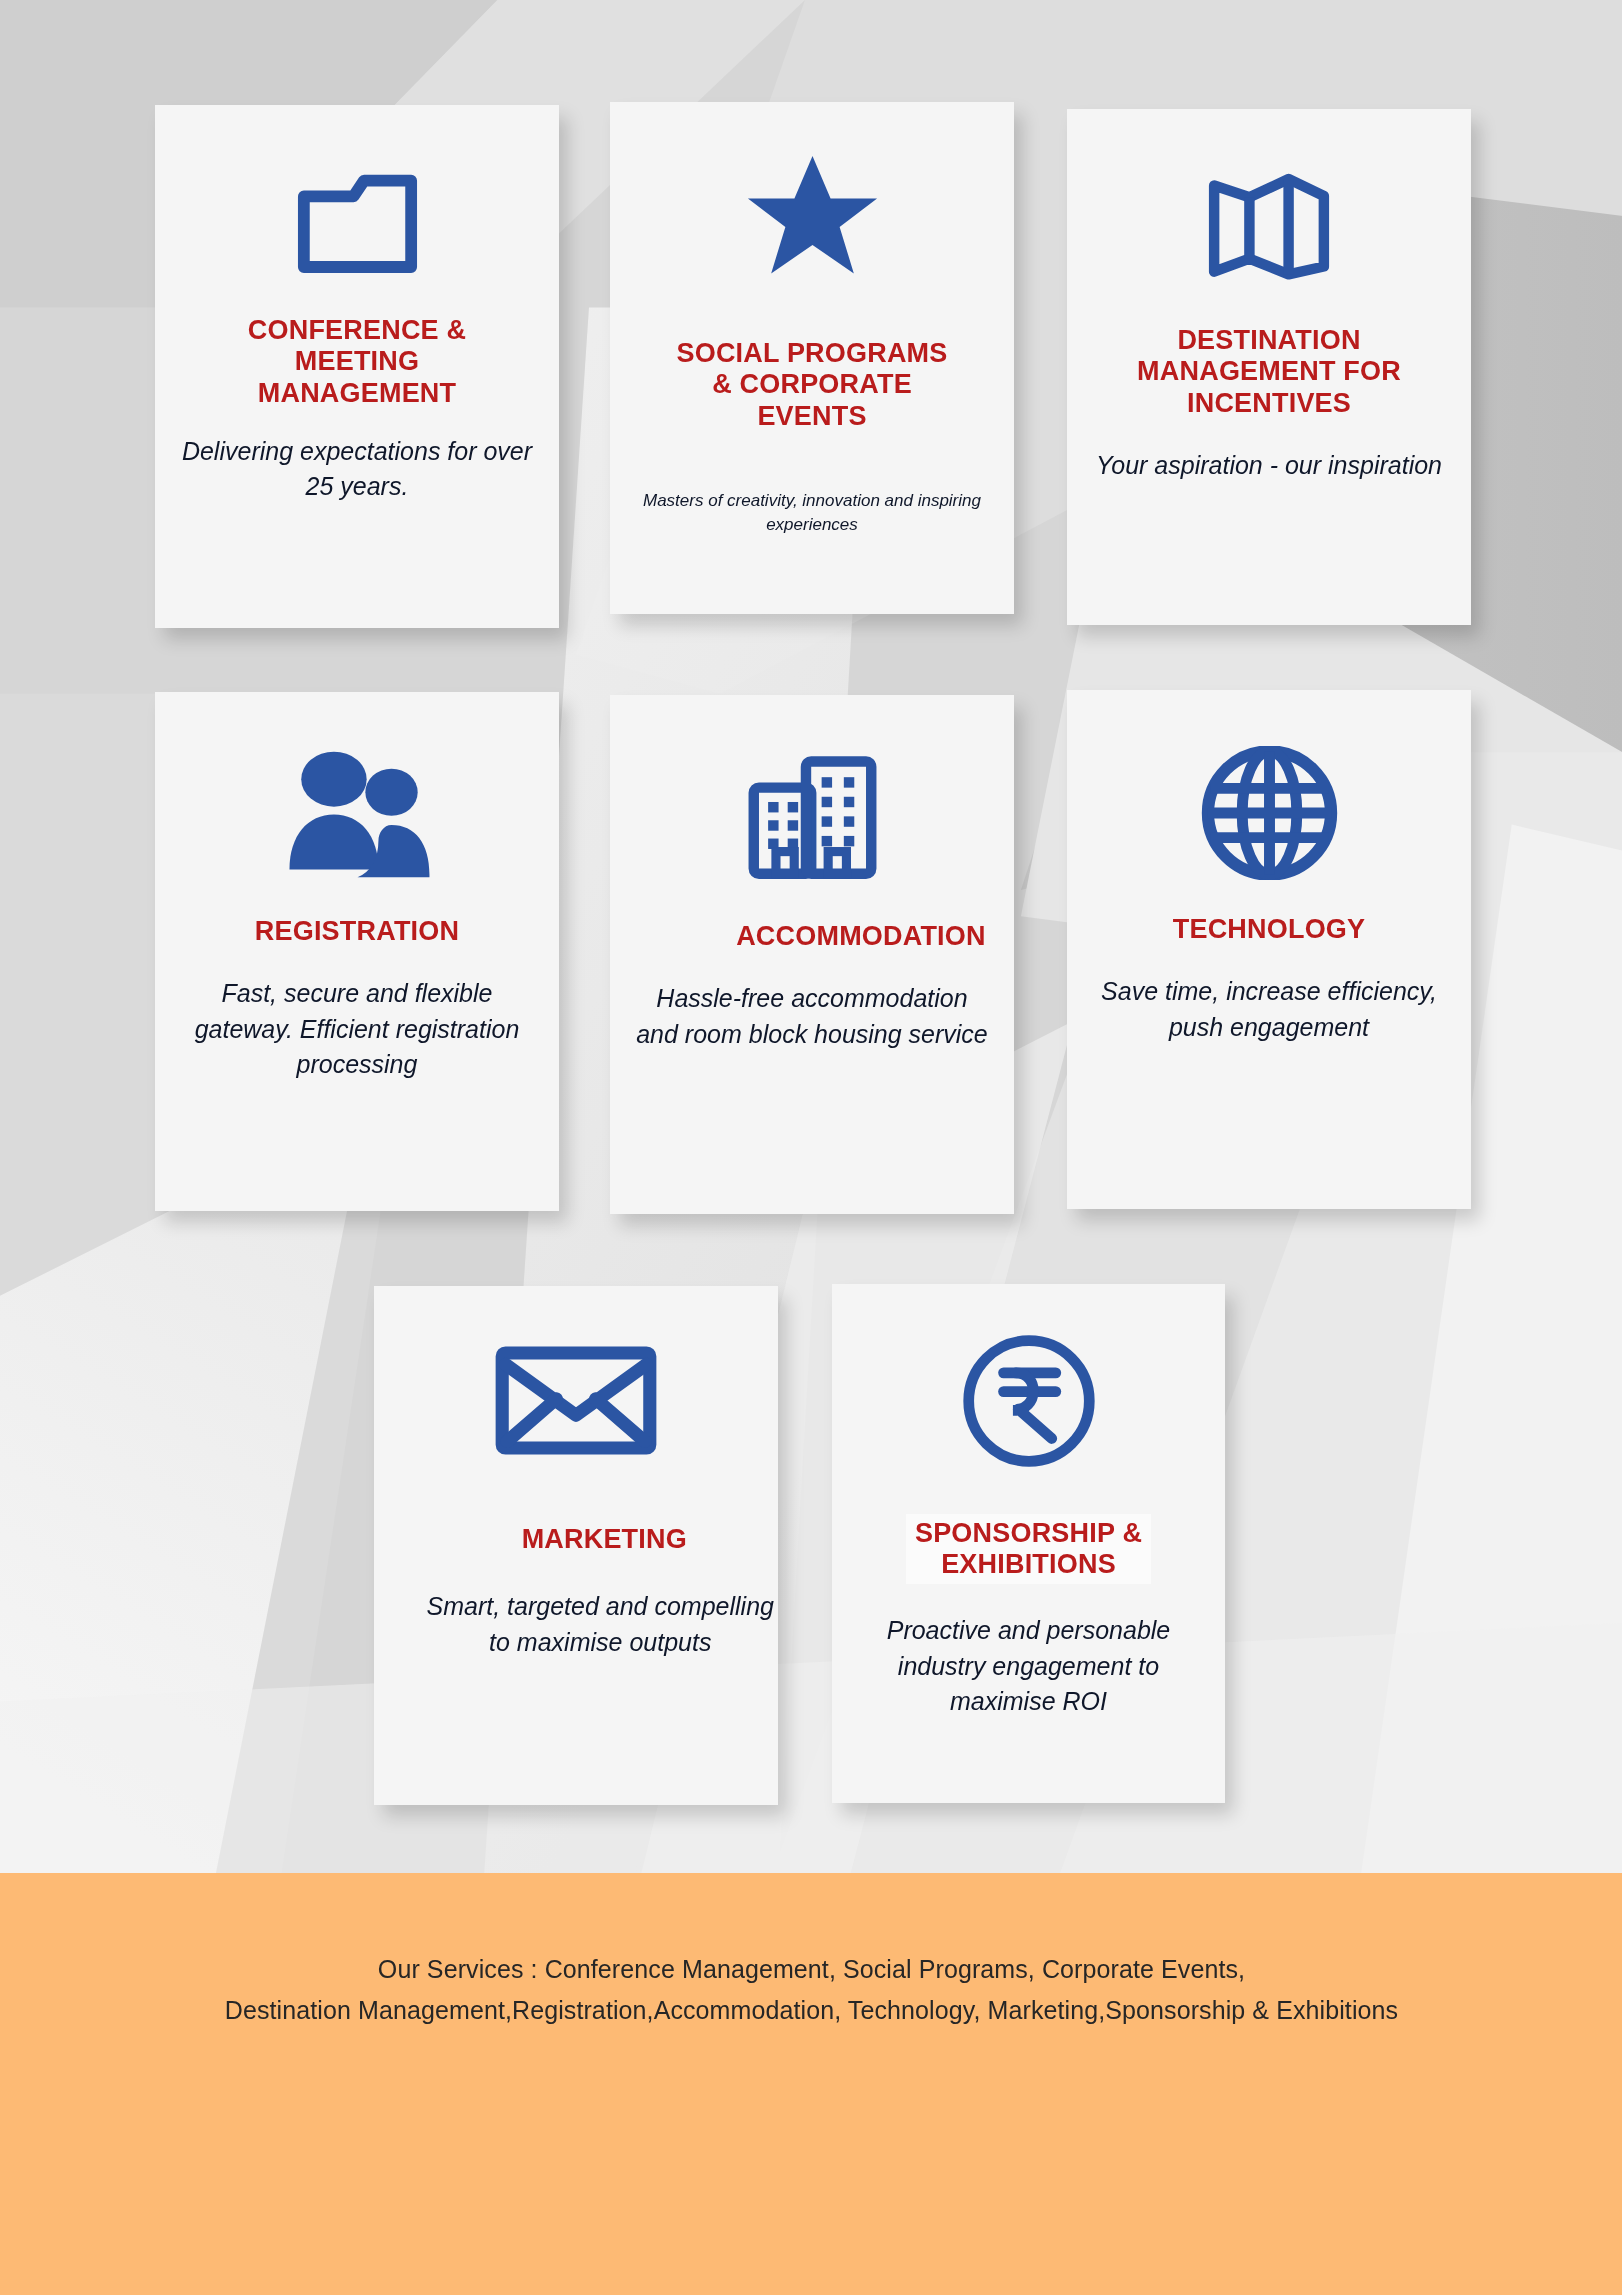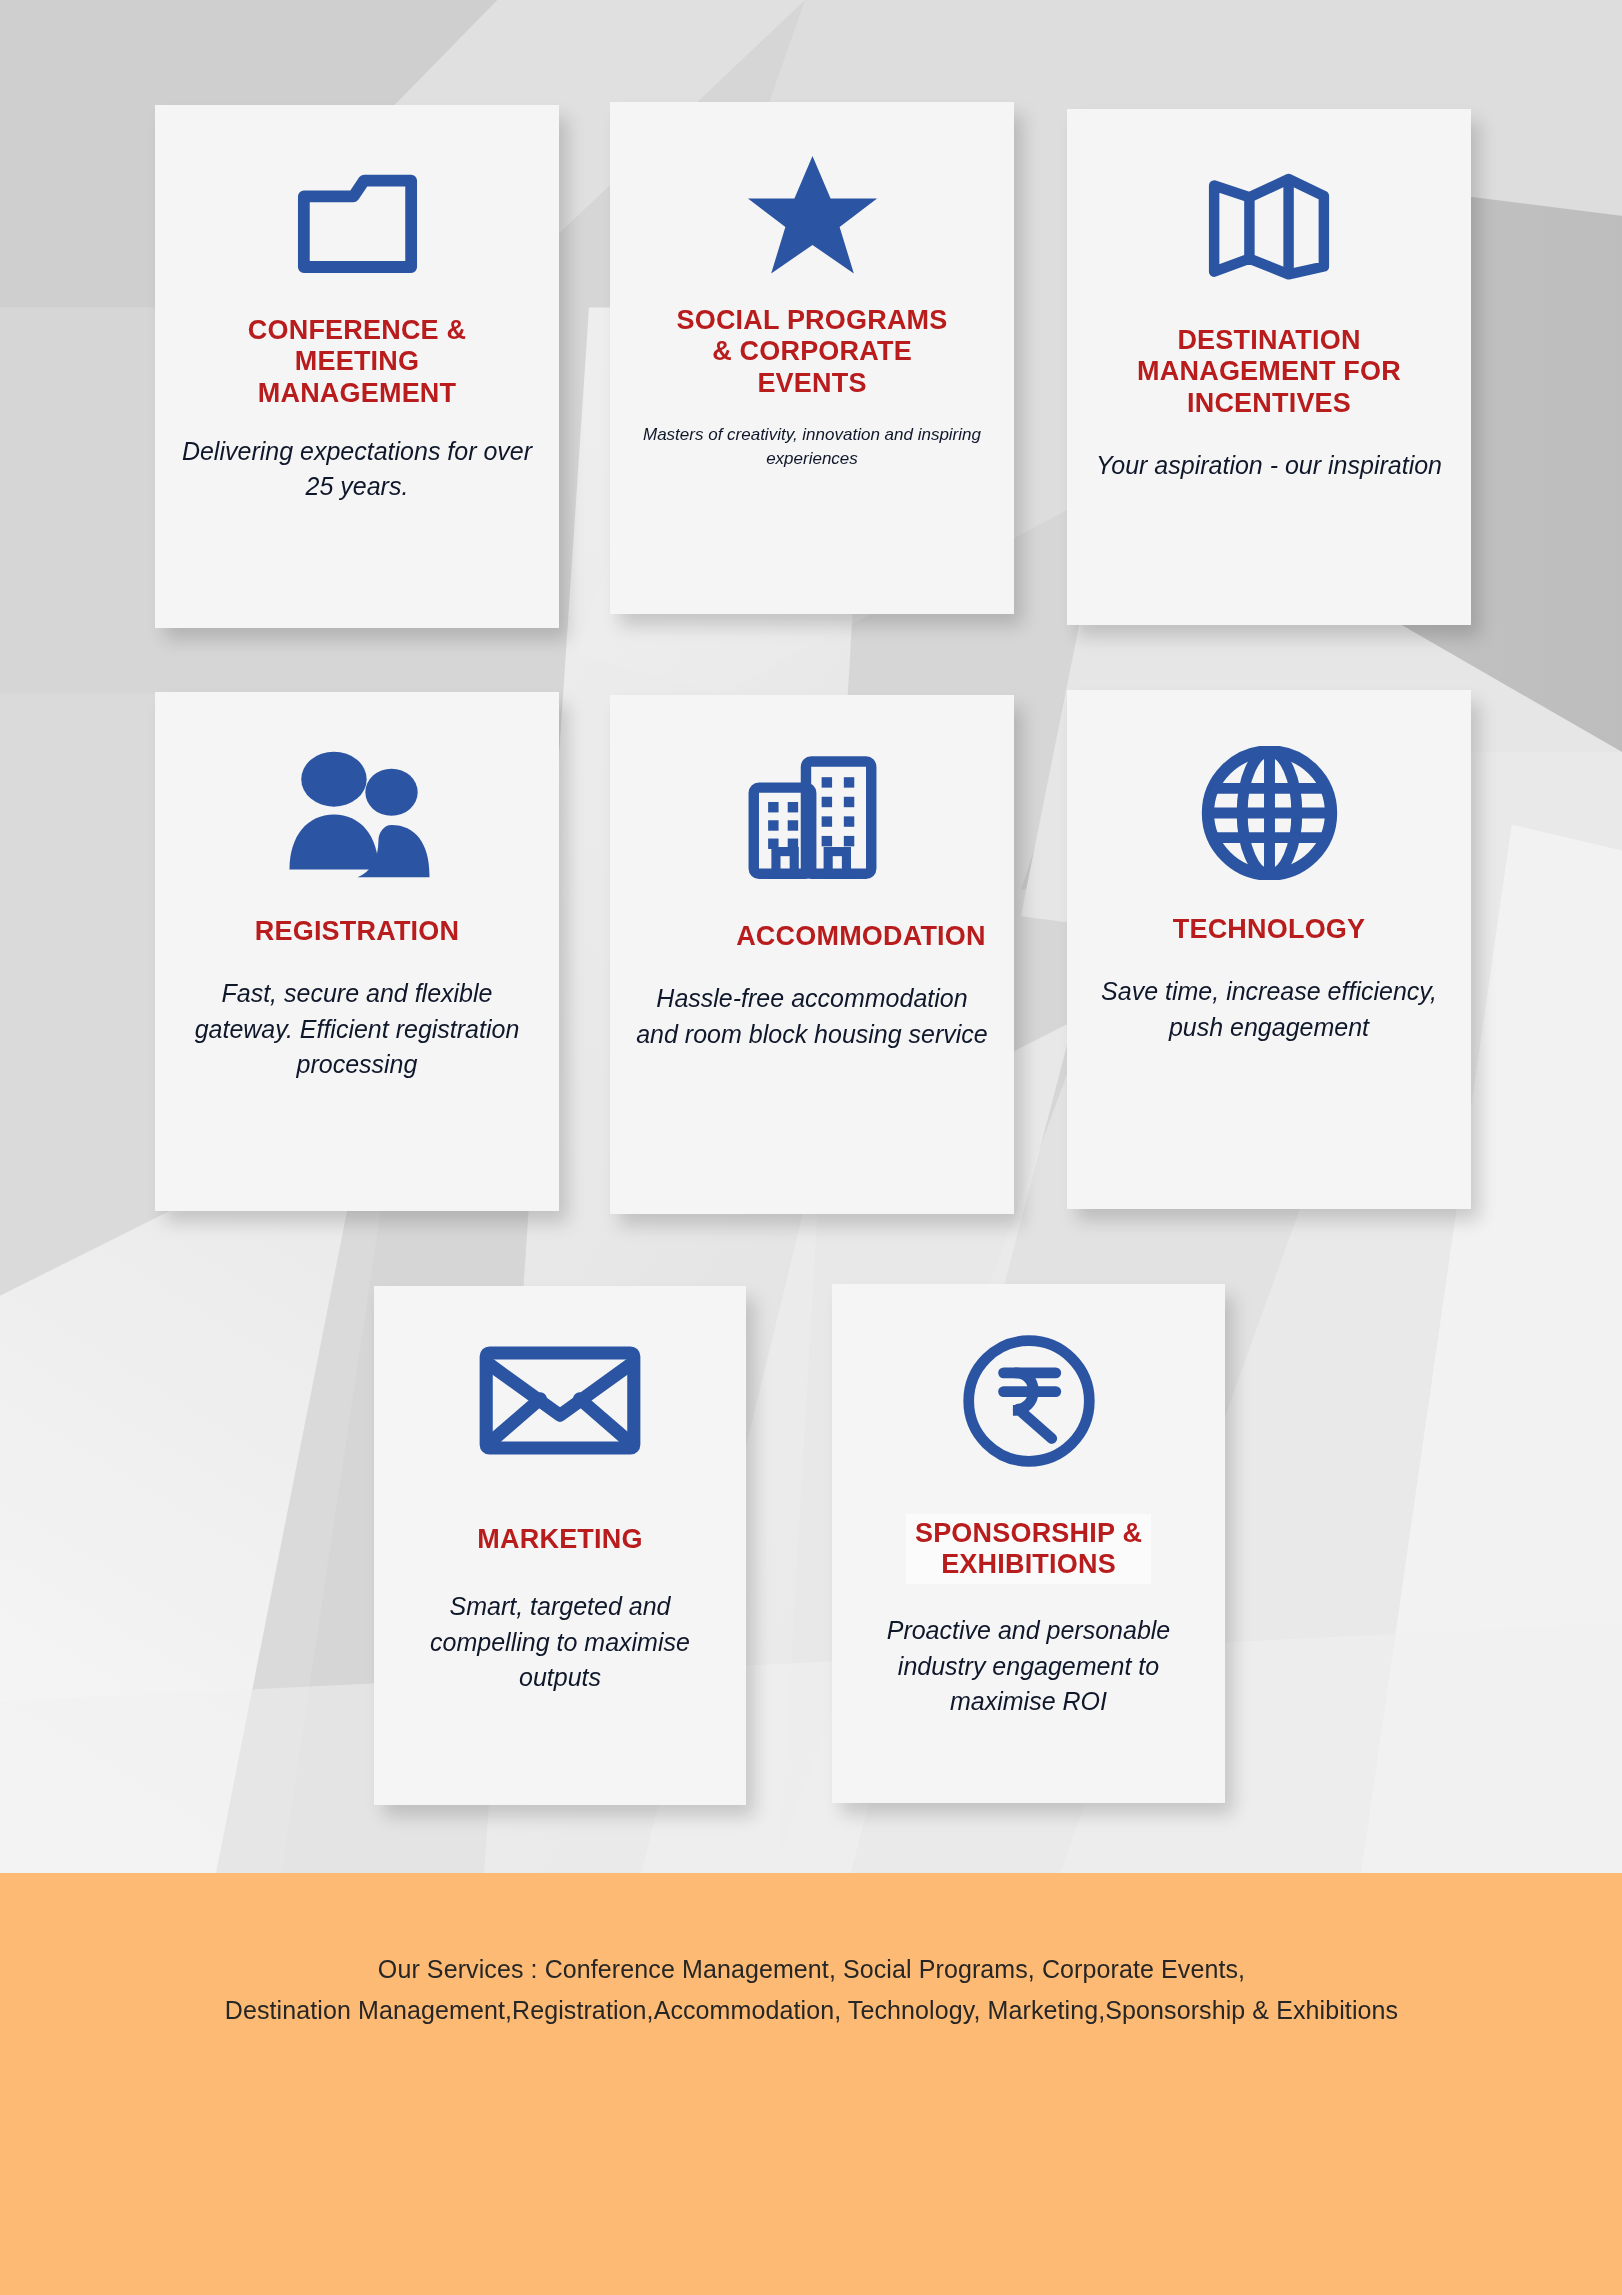--- a/index.html
+++ b/index.html
@@ -52,26 +52,26 @@
   .card-desc{
     color:#0f172a;
     text-align:center;
     line-height:1.42;
     width:88%;
     font-style:italic;
   }
 
   
   #card-0{left:155px; top:105px;  width:404px; height:523px;}
-  #card-1{left:610px; top:102px;  width:404px; height:512px;}
+  #card-1{left:610px; top:102px;  width:404px; height:512px;gap:33px;}
   #card-2{left:1067px;top:109px;  width:404px; height:516px;}
   #card-3{left:155px; top:692px; width:404px; height:519px;}
   #card-4{left:610px; top:695px; width:404px; height:519px;}
   #card-5{left:1067px;top:690px; width:404px; height:519px;}
-  #card-6{left:374px; top:1286px; width:372px; height:519px;}
+  #card-6{left:374px; top:1286px; width:404px; height:519px;align-items:flex-end;}
   #card-7{left:832px;top:1284px; width:393px; height:519px;}
 
   
   #footer{
     position:absolute;left:0;top:1873px;width:1623px;height:423px;
     background:#fdba74;
   }
   #footer-text{
     position:absolute;left:0;top:76px;width:1623px;
     text-align:center;

